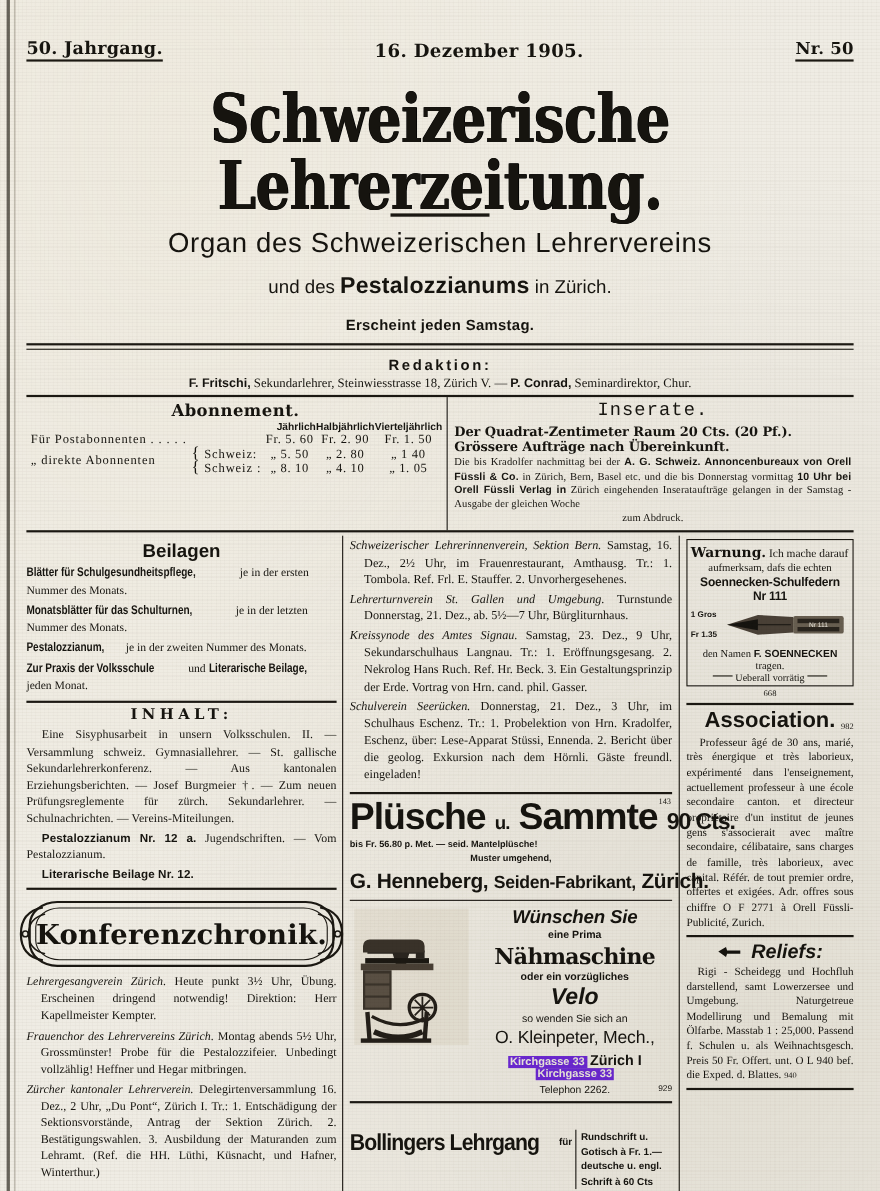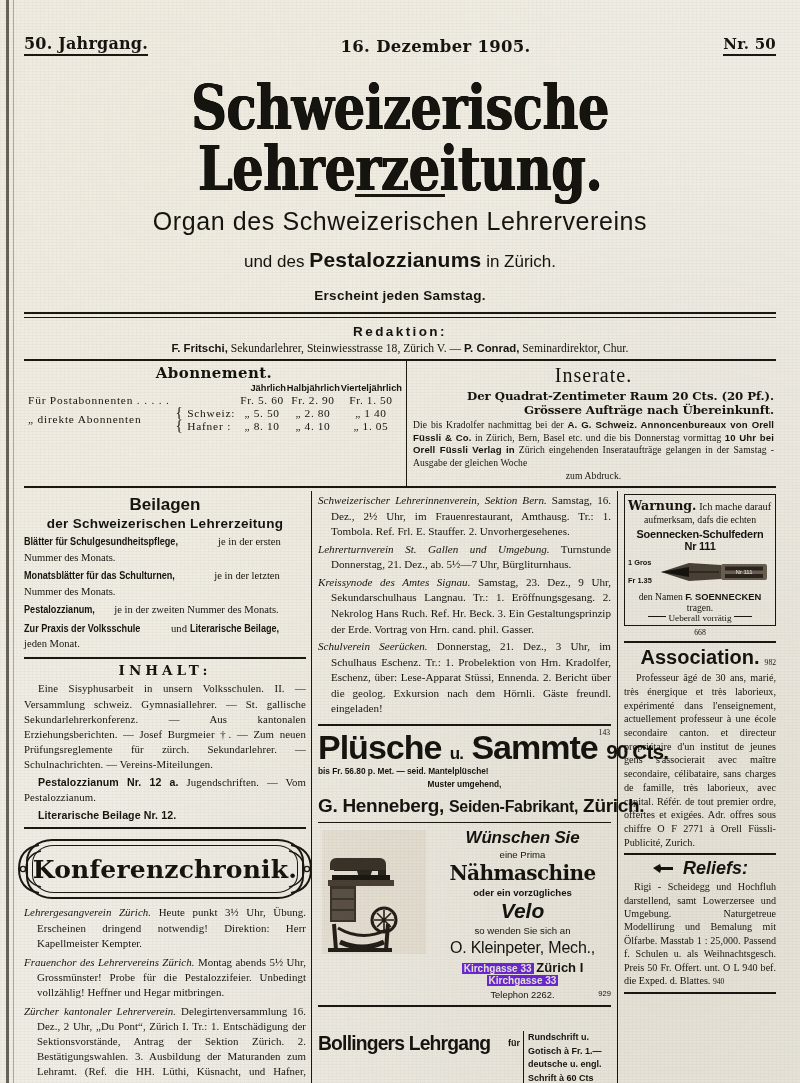--- a/index.html
+++ b/index.html
@@ -60,28 +60,28 @@
   .redaktion{text-align:center;padding:6px 0 4px;}
   .redaktion .lbl{font-weight:700;font-size:13.5px;letter-spacing:2.4px;font-family:"Liberation Sans",sans-serif;}
   .redaktion .names{font-size:11.6px;margin-top:3px;}
   .redaktion .names b{font-weight:700;font-family:"Liberation Sans",sans-serif;font-size:11.4px;}
 
   
   .ab-ins{display:flex;border-top:2.4px solid #1b1812;border-bottom:2.4px solid #1b1812;}
   .abonnement{width:383px;border-right:1.6px solid #1b1812;padding:3px 4px 4px 2px;box-sizing:border-box;}
   .inserate{flex:1;padding:3px 2px 4px 6px;box-sizing:border-box;}
   .sec-h{text-align:center;font-weight:700;font-family:"DejaVu Serif",serif;font-size:15px;letter-spacing:.4px;}
-  .inserate .sec-h{font-family:Liberation Serif, serif;font-size:20px;font-weight:400;letter-spacing:1px;}
+  .inserate .sec-h{font-family:Liberation Mono, monospace;font-size:17px;font-weight:400;letter-spacing:1px;}
   table.ab{border-collapse:collapse;width:100%;font-size:11.4px;margin-top:1px;}
   table.ab th{font-size:9.3px;font-weight:700;font-family:"Liberation Sans",sans-serif;text-align:right;padding:0 0 1px;}
   table.ab td{padding:0 2px;white-space:nowrap;}
   td.lab{text-align:left;letter-spacing:.8px;}
   td.num{text-align:center;letter-spacing:.6px;}
   .brace{font-size:15px;line-height:.8;}
-  .ins-rate{text-align:right;font-weight:700;font-size:11.8px;font-family:"DejaVu Serif",serif;margin:2px 0 2px;letter-spacing:-.1px;}
+  .ins-rate{text-align:left;font-weight:700;font-size:11.8px;font-family:"DejaVu Serif",serif;margin:2px 0 2px;letter-spacing:-.1px;}
   .ins-body{font-size:9.6px;line-height:1.32;text-align:justify;letter-spacing:.1px;}
   .ins-body b{font-family:"Liberation Sans",sans-serif;font-weight:700;font-size:9.6px;}
   .ins-last{text-align:center;}
 
   
   .cols{display:flex;margin-top:3px;}
   .colL{width:287px;padding-right:5px;box-sizing:border-box;}
   .vrule{width:0;border-left:1.5px solid #1b1812;}
   .colM{width:305px;padding:0 6px;box-sizing:border-box;}
   .colR{flex:1;padding-left:6px;box-sizing:border-box;}
@@ -125,21 +125,21 @@
   .pl-sub{font-size:8.3px;font-weight:700;font-family:"Liberation Sans",sans-serif;margin-top:2px;line-height:1.25;}
   .henneberg{font-family:"Liberation Sans",sans-serif;font-weight:700;font-size:19px;
     margin-top:6px;letter-spacing:-.3px;white-space:nowrap;}
   .henneberg .sm{font-size:16px;}
 
   
   .sew-wrap{display:flex;margin-top:5px;border-top:1.8px solid #1b1812;padding-top:5px;}
   .sew-img{width:112px;flex:none;}
   .sew-txt{flex:1;text-align:center;padding-left:4px;}
   .sw1{font-family:"Liberation Sans",sans-serif;font-weight:700;font-style:italic;font-size:17px;letter-spacing:-.2px;}
-  .sw2{font-size:9.6px;font-family:"Liberation Sans",sans-serif;font-weight:400;margin-top:1px;}
+  .sw2{font-size:9.6px;font-family:"Liberation Sans",sans-serif;font-weight:700;margin-top:1px;}
   .sw3{font-family:"DejaVu Serif",serif;font-weight:700;font-size:20px;letter-spacing:-.6px;margin-top:1px;}
   .sw4{font-size:9.6px;font-family:"Liberation Sans",sans-serif;font-weight:700;margin-top:2px;}
   .sw5{font-family:"Liberation Sans",sans-serif;font-weight:700;font-style:italic;font-size:21px;margin-top:1px;}
   .sw6{font-size:9.6px;font-family:"Liberation Sans",sans-serif;font-weight:400;margin-top:2px;}
   .sw7{font-family:"Liberation Sans",sans-serif;font-size:16px;margin-top:3px;letter-spacing:-.2px;}
   .sw8{font-size:10px;font-family:"Liberation Sans",sans-serif;font-weight:700;margin-top:3px;}
   .sw8 .blk{background:#6d28d9;color:#efece4;padding:0 2px;}
   .sw8 .zh{font-size:13px;}
   .sw9{font-size:9.4px;font-family:"Liberation Sans",sans-serif;margin-top:3px;position:relative;}
   .sw9 .n{position:absolute;right:0;font-size:7.6px;}
@@ -244,21 +244,21 @@
             <td class="num">Fr. 1. 50</td>
           </tr>
           <tr>
             <td class="lab" rowspan="2">„    direkte Abonnenten</td>
             <td class="lab"><span class="brace">{</span> <span>Schweiz:</span></td>
             <td class="num">„    5. 50</td>
             <td class="num">„   2. 80</td>
             <td class="num">„    1 40</td>
           </tr>
           <tr>
-            <td class="lab"><span class="brace">{</span> <span>Hafner :</span></td>
+            <td class="lab"><span class="brace">{</span> <span>Schweiz :</span></td>
             <td class="num">„    8. 10</td>
             <td class="num">„   4. 10</td>
             <td class="num">„    1. 05</td>
           </tr>
         </tbody>
           </table>
       </div>
 
       <div class="inserate">
         <div class="sec-h">Inserate.</div>
@@ -266,21 +266,20 @@
         <div class="ins-body"><span>Die bis Kradolfer nachmittag bei der </span><b>A. G. Schweiz. Annoncenbureaux von Orell Füssli &amp; Co.</b><span> in Zürich, Bern, Basel etc. und die bis Donnerstag vormittag </span><b>10 Uhr bei Orell Füssli Verlag in</b><span> Zürich eingehenden Inserataufträge gelangen in der Samstag - Ausgabe der gleichen Woche</span></div>
         <div class="ins-body ins-last">zum Abdruck.</div>
       </div>
     </div>
 
     <div class="cols">
 
       <div class="colL">
 
         <div class="beilagen-h1">Beilagen</div>
-        <div class="beilagen-h2">der Schweizerischen Lehrerzeitung</div>
 
         <div class="beilage-line">
           <span class="cond">Blätter für Schulgesundheitspflege,</span>
           <span>je in der ersten Nummer des Monats.</span>
         </div>
         <div class="beilage-line">
           <span class="cond">Monatsblätter für das Schulturnen,</span>
           <span>je in der letzten Nummer des Monats.</span>
         </div>
         <div class="beilage-line">

